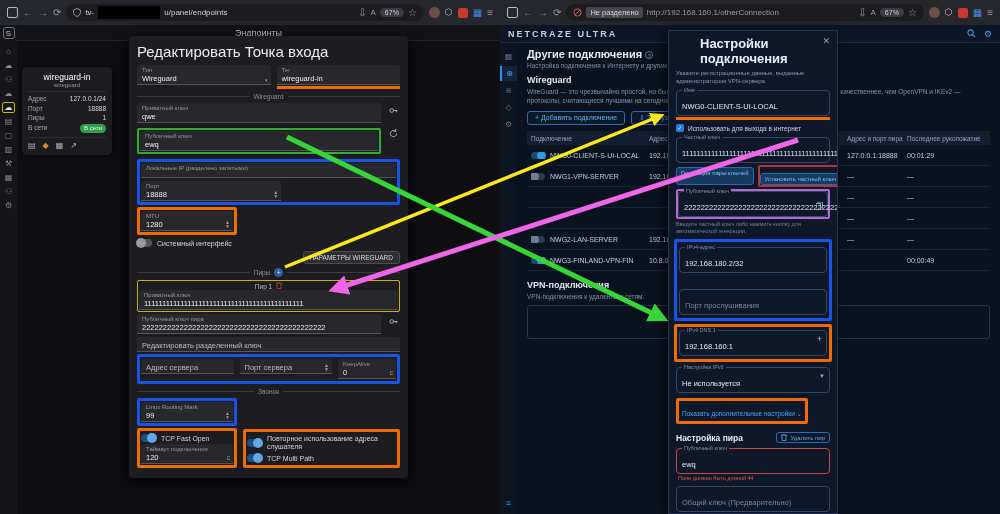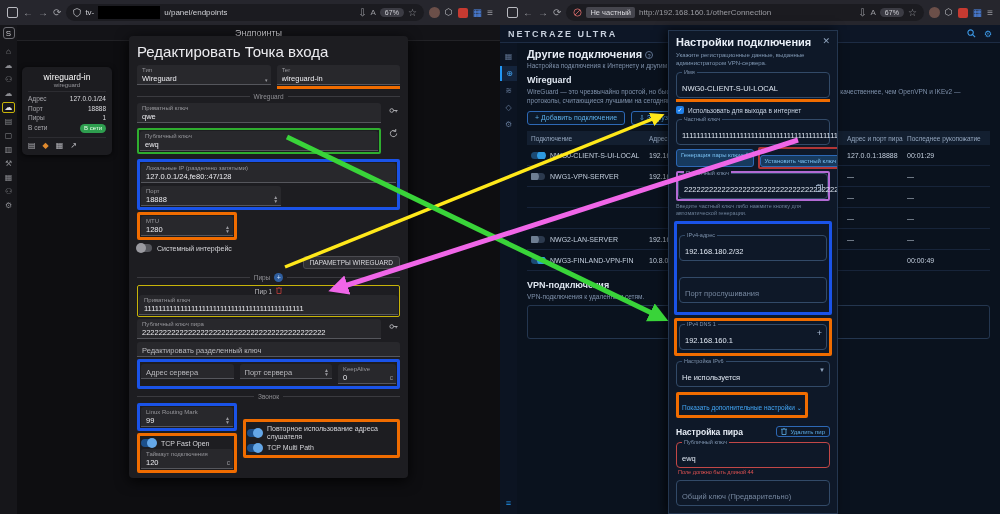--- a/index.html
+++ b/index.html
@@ -115,21 +115,21 @@
   .rtg i{position:absolute;top:-1px;width:9px;height:9px;border-radius:50%;}
   .rtg.on{background:#1b4a74;} .rtg.on i{right:-1px;background:#2e9ae0;}
   .rtg.off{background:#2c3a4e;} .rtg.off i{left:-1px;background:#6e7e92;}
   .blackbox{width:55px;height:12px;background:#000;}
   .sect{margin-top:9px;}
   .emptybox{border:1px solid #24364f;border-radius:3px;height:34px;margin-top:4px;}
 
   
   .panel{position:absolute;left:168px;top:5px;width:170px;bottom:0;background:#0e1828;
     border:1px solid #24364f;box-shadow:-3px 0 10px rgba(0,0,0,.65);padding:5px 7px;z-index:5;overflow:hidden;}
-  .ptitle{font-size:11px;font-weight:bold;color:#e8eef7;}
+  .ptitle{font-size:13px;font-weight:bold;color:#e8eef7;margin-left:24px;}
   .pclose{position:absolute;right:7px;top:5px;color:#8fa3bd;font-size:9px;}
   .pdesc{font-size:6px;color:#8199b5;line-height:8px;margin:3px 0 5px;}
   .rfld{position:relative;border:1px solid #324a68;border-radius:4px;padding:4px 5px 2px;
     margin:5px 0 3px;min-height:16px;}
   .rfld .lb{position:absolute;top:-4px;left:5px;font-size:5.5px;color:#7e93ae;background:#0e1828;
     padding:0 2px;line-height:7px;white-space:nowrap;}
   .rfld .vl{font-size:7.5px;color:#dfe7f2;line-height:9px;white-space:nowrap;overflow:hidden;}
   .rfld .vl.ph{color:#76879f;}
   .rfld.err{border-color:#c24747;}
   .rplus{position:absolute;right:4px;top:4px;color:#a9bbd4;font-size:9px;line-height:8px;}
@@ -273,21 +273,20 @@
             <span class="sideic">
               <svg width="9" height="9" viewBox="0 0 10 10">
                   <path d="M8.5 5a3.5 3.5 0 1 1-1-2.4M7.5 0v2.6H5" fill="none" stroke="#b5b5ba"></path>
                 </svg>
             </span>
           </div>
 
           <div class="ab ab-blue">
             <div class="fld">
               <span class="lb">Локальные IP (разделено запятыми)</span>
-              <span class="vl">127.0.0.1/24,fe80::47/128</span>
             </div>
             <div class="fld" style="margin-top:3px;width:55%">
               <span class="lb">Порт</span>
               <span class="vl">18888</span>
               <span class="step">▲<br>▼</span>
             </div>
           </div>
 
           <div class="ab ab-orange" style="width:100px">
             <div class="fld">
@@ -359,21 +358,21 @@
                 <span class="vl">0</span>
                 <span class="unit">с</span>
               </div>
             </div>
           </div>
 
           <div class="divider">
               <span>Звонок</span>
             </div>
 
-          <div class="frow" style="align-items:center">
+          <div class="frow" style="align-items:flex-end">
             <div style="width:100px;flex:0 0 auto">
               <div class="ab ab-blue" style="margin-top:0">
                 <div class="fld">
                   <span class="lb">Linux Routing Mark</span>
                   <span class="vl">99</span>
                   <span class="step">▲<br>▼</span>
                 </div>
               </div>
               <div class="ab ab-orange">
                 <div class="toggle" style="margin:2px 0">
@@ -414,21 +413,21 @@
     <div class="chrome">
       <span class="winbox"></span>
       <span class="cic">←</span>
       <span class="cic">→</span>
       <span class="cic">⟳</span>
       <div class="urlpill">
         <svg width="9" height="9" viewBox="0 0 10 10">
             <circle cx="5" cy="5" r="4" fill="none" stroke="#c66" stroke-width="1"></circle>
             <path d="M2.2 7.8L7.8 2.2" stroke="#c66" stroke-width="1"></path>
           </svg>
-        <span class="chip">Не частный</span>
+        <span class="chip">Не разделено</span>
         <span class="urltext" style="color:#9a9ba1">http://192.168.160.1/otherConnection</span>
         <span style="margin-left:auto" class="cic">⇩</span>
         <span class="cic" style="font-size:8px">A</span>
         <span class="zbadge">67%</span>
         <span class="cic">☆</span>
       </div>
       <span class="avatar"></span>
       <span class="extgrey">⬡</span>
       <span class="extred"></span>
       <span class="extblue">▦</span>
@@ -573,21 +572,21 @@
             <span class="copyic">
               <svg width="7" height="8" viewBox="0 0 7 8">
                   <rect x="0" y="1.5" width="4.5" height="6" fill="none" stroke="#a9bbd4" stroke-width=".8"></rect>
                   <path d="M2 1.5V0h4.5v6H5" fill="none" stroke="#a9bbd4" stroke-width=".8"></path>
                 </svg>
             </span>
           </div>
         </div>
         <div class="hint">Введите частный ключ либо нажмите кнопку для автоматической генерации.</div>
 
-        <div class="ab ab-blue" style="padding:6px 2px;margin:2px -2px">
+        <div class="ab ab-blue" style="padding:0 2px;margin:2px -2px">
           <div class="rfld">
             <span class="lb">IPv4-адрес</span>
             <span class="vl">192.168.180.2/32</span>
           </div>
           <div class="rfld" style="margin-top:16px">
             <span class="vl ph">Порт прослушивания</span>
           </div>
         </div>
 
         <div class="ab ab-orange" style="padding:0 2px;margin:3px -2px">

